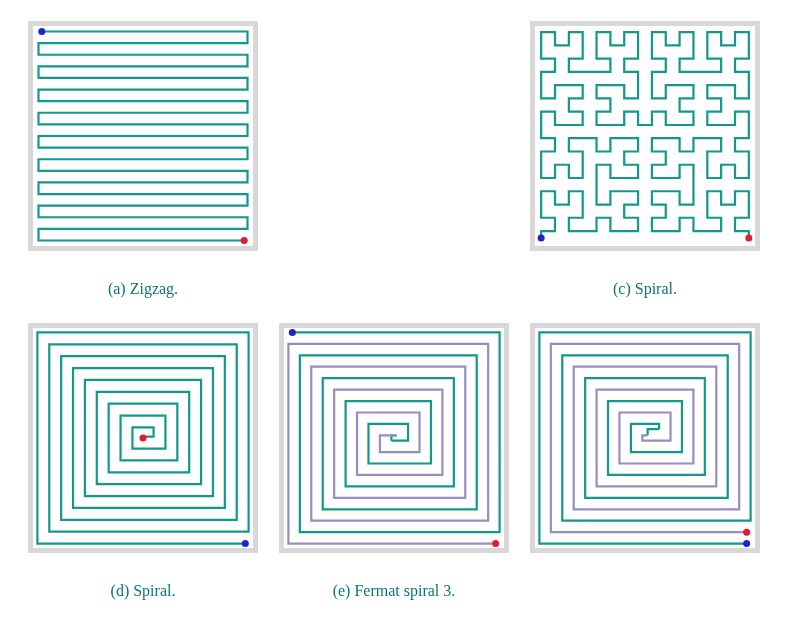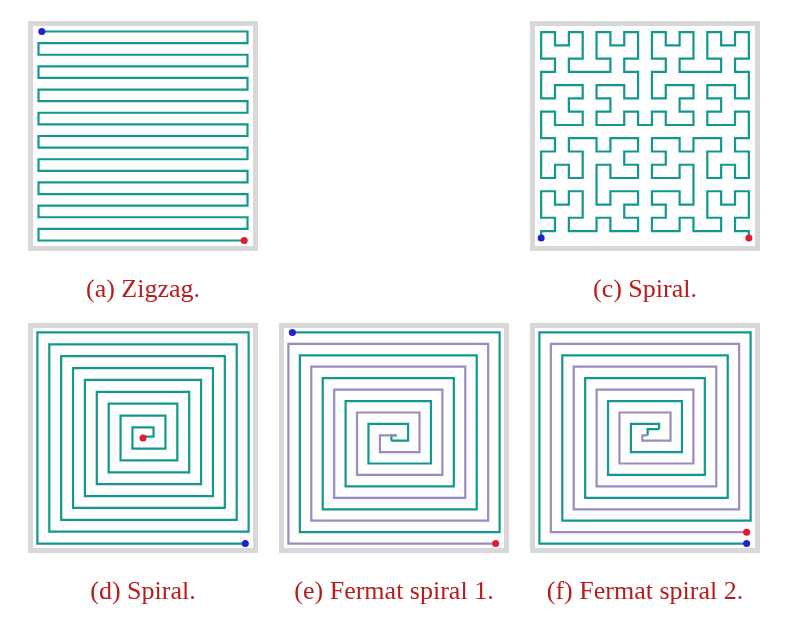--- a/index.html
+++ b/index.html
@@ -26,23 +26,23 @@
   }
   .panel {
     width: 230px; height: 230px;
     box-sizing: border-box;
     border: 5px solid #d8d8d8;
     background: #fefefe;
   }
   .panel svg { display: block; width: 220px; height: 220px; }
   .caption {
     margin-top: 25px;
-    font-size: 26px;
+    font-size: 16px;
     line-height: 26px;
-    color: #b91c1c;
+    color: #0f766e;
     white-space: nowrap;
     text-align: center;
   }
 </style>
 </head>
 <body>
 
 <div class="page">
 
   <div class="row">
@@ -82,29 +82,28 @@
     <figure class="cell">
       <div class="panel">
         <svg viewBox="0 0 100 100">
             <path d="M3.80,2.00 L98.00,2.00 L98.00,92.80 L7.20,92.80 L7.20,12.40 L87.60,12.40 L87.60,82.40 L17.60,82.40 L17.60,22.80 L77.20,22.80 L77.20,72.00 L28.00,72.00 L28.00,33.20 L66.80,33.20 L66.80,61.60 L38.40,61.60 L38.40,43.60 L56.40,43.60 L56.40,51.20 L48.80,51.20" fill="none" stroke="#12988c" stroke-width="1"></path>
             <path d="M48.80,51.20 L48.80,48.80 L51.20,48.80" fill="none" stroke="#12988c" stroke-width="1"></path>
             <path d="M51.20,48.80 L43.60,48.80 L43.60,56.40 L61.60,56.40 L61.60,38.40 L33.20,38.40 L33.20,66.80 L72.00,66.80 L72.00,28.00 L22.80,28.00 L22.80,77.20 L82.40,77.20 L82.40,17.60 L12.40,17.60 L12.40,87.60 L92.80,87.60 L92.80,7.20 L2.00,7.20 L2.00,98.00 L96.20,98.00" fill="none" stroke="#988dbe" stroke-width="1"></path>
             <circle cx="3.80" cy="2.00" r="1.6" fill="#2222cd"></circle>
             <circle cx="96.20" cy="98.00" r="1.6" fill="#e51930"></circle>
           </svg>
       </div>
-      <figcaption class="caption">(e) Fermat spiral 1.</figcaption>
+      <figcaption class="caption">(e) Fermat spiral 3.</figcaption>
     </figure>
     <figure class="cell">
       <div class="panel">
         <svg viewBox="0 0 100 100">
             <path d="M96.20,98.00 L2.00,98.00 L2.00,2.00 L98.00,2.00 L98.00,87.60 L12.40,87.60 L12.40,12.40 L87.60,12.40 L87.60,77.20 L22.80,77.20 L22.80,22.80 L77.20,22.80 L77.20,66.80 L33.20,66.80 L33.20,33.20 L66.80,33.20 L66.80,56.40 L43.60,56.40 L43.60,43.60 L56.40,43.60 L56.40,46.00" fill="none" stroke="#12988c" stroke-width="1"></path>
             <path d="M56.40,46.00 L51.20,46.00 L51.20,48.80" fill="none" stroke="#12988c" stroke-width="1"></path>
             <path d="M51.20,48.80 L48.80,48.80 L48.80,51.20 L61.60,51.20 L61.60,38.40 L38.40,38.40 L38.40,61.60 L72.00,61.60 L72.00,28.00 L28.00,28.00 L28.00,72.00 L82.40,72.00 L82.40,17.60 L17.60,17.60 L17.60,82.40 L92.80,82.40 L92.80,7.20 L7.20,7.20 L7.20,92.80 L96.20,92.80" fill="none" stroke="#988dbe" stroke-width="1"></path>
             <circle cx="96.20" cy="98.00" r="1.6" fill="#2222cd"></circle>
             <circle cx="96.20" cy="92.80" r="1.6" fill="#e51930"></circle>
           </svg>
       </div>
-      <figcaption class="caption">(f) Fermat spiral 2.</figcaption>
     </figure>
   </div>
 
 </div>
 
 </body></html>

